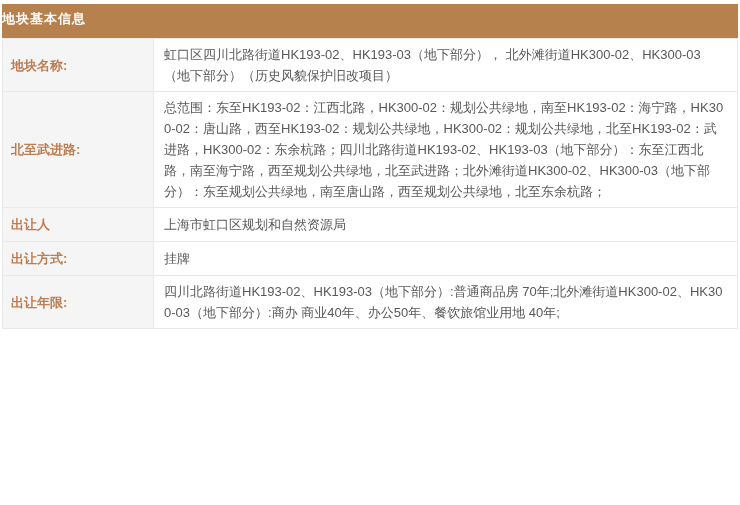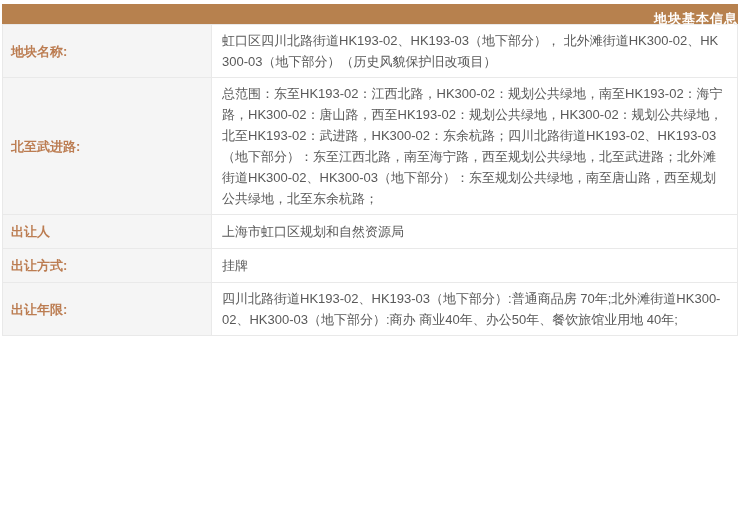--- a/index.html
+++ b/index.html
@@ -16,40 +16,40 @@
     --label-fg: #bc7d52;
     --label-bg: #f5f5f5;
     --value-fg: #595959;
     --border: #e9e9e9;
   }
   .panel-header {
     background: var(--header-bg);
     color: var(--header-fg);
     font-size: 13px;
     font-weight: bold;
-    text-align: right;
-    height: 20px;
+    text-align: left;
+    height: 34px;
     line-height: 29px;
     letter-spacing: 1px;
   }
   .tbl {
     display: table;
     width: 100%;
     border-collapse: collapse;
   }
   .row { display: table-row; }
   .cell {
     display: table-cell;
     border: 1px solid var(--border);
     vertical-align: middle;
     font-size: 13px;
     line-height: 21px;
   }
   .label {
-    width: 209px;
+    width: 151px;
     background: var(--label-bg);
     color: var(--label-fg);
     font-weight: bold;
     padding: 6px 8px;
   }
   .value {
     color: var(--value-fg);
     padding: 5px 12px 5px 10px;
     word-break: break-all;
   }

